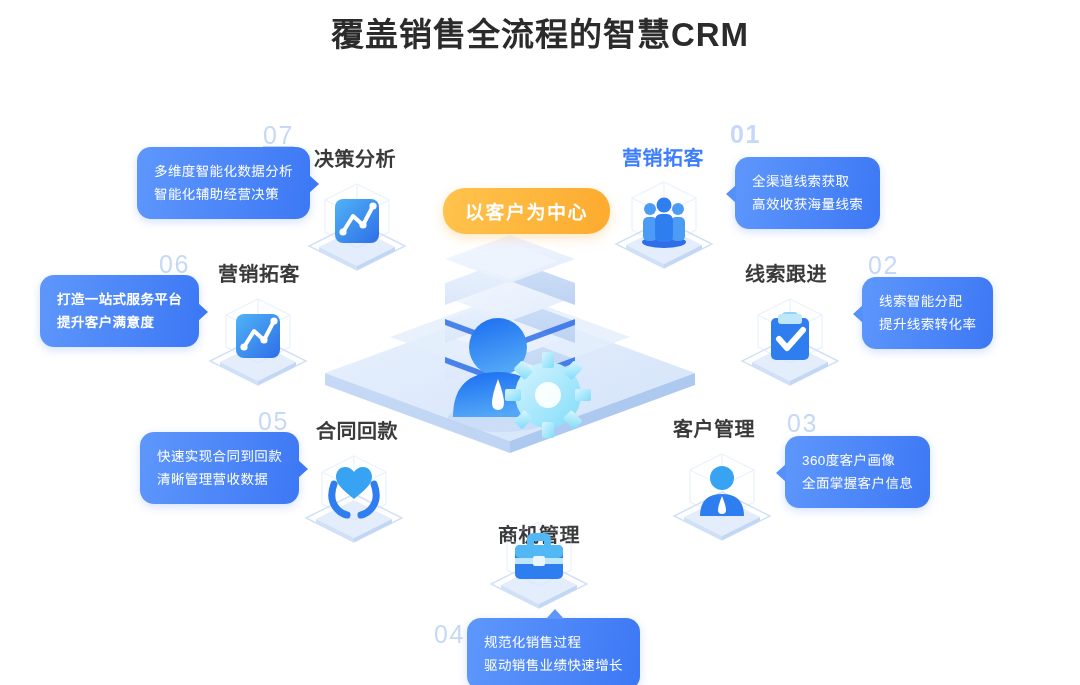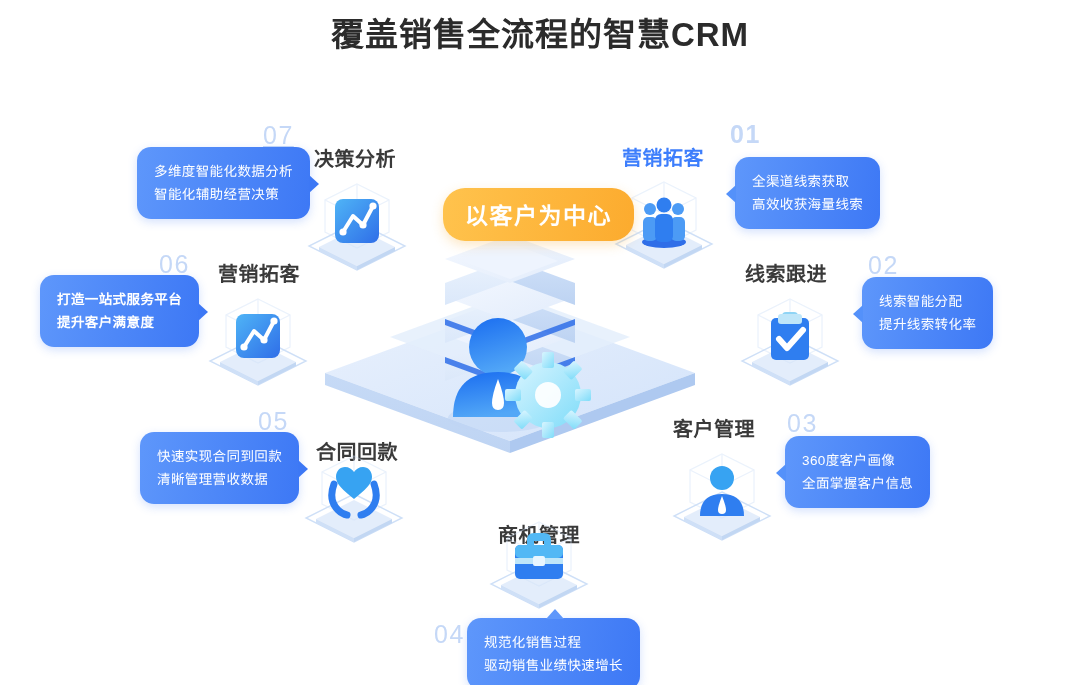--- a/index.html
+++ b/index.html
@@ -76,21 +76,21 @@
     font-size: 25px; font-weight: 400;
     color: #c5d8f7;
     letter-spacing: 1.5px;
   }
 
   
   .center-badge {
     position: absolute;
     background: linear-gradient(100deg, #ffc34d 0%, #fcab2e 100%);
     color: #ffffff;
-    font-size: 23px; font-weight: 700; letter-spacing: 1.5px;
+    font-size: 19px; font-weight: 700; letter-spacing: 1.5px;
     padding: 9px 22px 10px;
     border-radius: 22px;
     box-shadow: 0 4px 12px rgba(250,176,60,.30);
     white-space: nowrap;
     z-index: 6;
   }
 
   
   #center-illustration {
     position: absolute; left: 310px; top: 205px;
@@ -297,21 +297,21 @@
       </svg>
     </div>
     <div class="step-num" style="left:434px; top:620px;">04</div>
     <div class="callout tail-up" style="left:467px; top:618px;">
       <span class="line">规范化销售过程</span>
       <span class="line">驱动销售业绩快速增长</span>
     </div>
   </div>
 
   <div class="node">
-    <div class="node-label" style="left:316px; top:436px;">合同回款</div>
+    <div class="node-label" style="left:316px; top:415px;">合同回款</div>
     <div class="tile" style="left:298px; top:442px;">
       <svg viewBox="0 0 112 104" xmlns="http://www.w3.org/2000/svg">
         <polygon points="56,52 104,76 56,100 8,76" fill="none" stroke="#cfe0f7" stroke-width="1.4"></polygon>
         <polygon points="56,58 94,77 56,96 18,77" fill="#e3edfb"></polygon>
         <polygon points="18,77 56,96 56,100 18,81" fill="#cfe0f7"></polygon>
         <polygon points="94,77 56,96 56,100 94,81" fill="#c2d7f3"></polygon>
         <g opacity="0.42" fill="none" stroke="#cfe0f7" stroke-width="1.3">
           <polygon points="56,14 88,30 88,62 56,78 24,62 24,30"></polygon>
           <line x1="56" y1="14" x2="56" y2="46"></line>
             <line x1="24" y1="30" x2="56" y2="46"></line>

